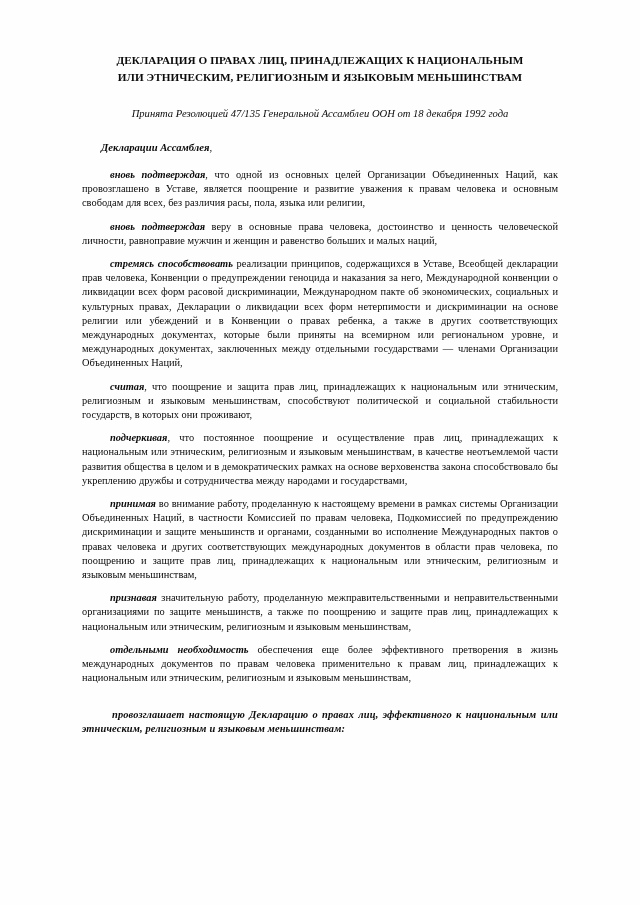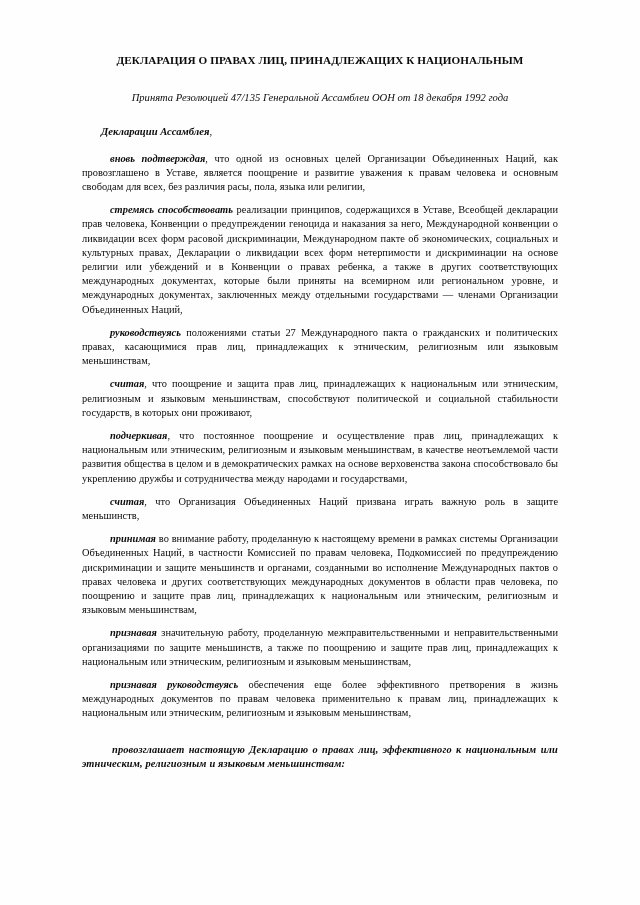--- a/index.html
+++ b/index.html
@@ -94,41 +94,41 @@
   }
 </style>
 </head>
 <body>
 
 <div class="page">
   <div class="content">
 
     <h1 class="doc-title">
       <span class="tline">ДЕКЛАРАЦИЯ О ПРАВАХ ЛИЦ, ПРИНАДЛЕЖАЩИХ К НАЦИОНАЛЬНЫМ</span>
+      <span class="tline">ИЛИ ЭТНИЧЕСКИМ, РЕЛИГИОЗНЫМ И ЯЗЫКОВЫМ МЕНЬШИНСТВАМ</span>
     </h1>
 
     <div class="doc-subtitle">Принята Резолюцией 47/135 Генеральной Ассамблеи ООН от 18 декабря 1992 года</div>
 
     <p class="addressee"><span class="lead">Декларации Ассамблея</span><span>,</span></p>
 
     <p class="para first-body"><span class="lead">вновь подтверждая</span><span>, что одной из основных целей Организации Объединенных Наций, как провозглашено в Уставе, является поощрение и развитие уважения к правам человека и основным свободам для всех, без различия расы, пола, языка или религии,</span></p>
 
+    <p class="para"><span class="lead">вновь подтверждая</span><span> веру в основные права человека, достоинство и ценность человеческой личности, равноправие мужчин и женщин и равенство больших и малых наций,</span></p>
 
     <p class="para"><span class="lead">стремясь способствовать</span><span> реализации принципов, содержащихся в Уставе, Всеобщей декларации прав человека, Конвенции о предупреждении геноцида и наказания за него, Международной конвенции о ликвидации всех форм расовой дискриминации, Международном пакте об экономических, социальных и культурных правах, Декларации о ликвидации всех форм нетерпимости и дискриминации на основе религии или убеждений и в Конвенции о правах ребенка, а также в других соответствующих международных документах, которые были приняты на всемирном или региональном уровне, и международных документах, заключенных между отдельными государствами — членами Организации Объединенных Наций,</span></p>
 
-    <p class="para"><span class="lead">руководствуясь</span><span> положениями статьи 27 Международного пакта о гражданских и политических правах, касающимися прав лиц, принадлежащих к этническим, религиозным или языковым меньшинствам,</span></p>
 
     <p class="para"><span class="lead">считая</span><span>, что поощрение и защита прав лиц, принадлежащих к национальным или этническим, религиозным и языковым меньшинствам, способствуют политической и социальной стабильности государств, в которых они проживают,</span></p>
 
     <p class="para"><span class="lead">подчеркивая</span><span>, что постоянное поощрение и осуществление прав лиц, принадлежащих к национальным или этническим, религиозным и языковым меньшинствам, в качестве неотъемлемой части развития общества в целом и в демократических рамках на основе верховенства закона способствовало бы укреплению дружбы и сотрудничества между народами и государствами,</span></p>
 
-    <p class="para"><span class="lead">считая</span><span>, что Организация Объединенных Наций призвана играть важную роль в защите меньшинств,</span></p>
 
     <p class="para"><span class="lead">принимая</span><span> во внимание работу, проделанную к настоящему времени в рамках системы Организации Объединенных Наций, в частности Комиссией по правам человека, Подкомиссией по предупреждению дискриминации и защите меньшинств и органами, созданными во исполнение Международных пактов о правах человека и других соответствующих международных документов в области прав человека, по поощрению и защите прав лиц, принадлежащих к национальным или этническим, религиозным и языковым меньшинствам,</span></p>
 
     <p class="para"><span class="lead">признавая</span><span> значительную работу, проделанную межправительственными и неправительственными организациями по защите меньшинств, а также по поощрению и защите прав лиц, принадлежащих к национальным или этническим, религиозным и языковым меньшинствам,</span></p>
 
-    <p class="para"><span class="lead">признавая руководствуясь</span><span> обеспечения еще более эффективного претворения в жизнь международных документов по правам человека применительно к правам лиц, принадлежащих к национальным или этническим, религиозным и языковым меньшинствам,</span></p>
+    <p class="para"><span class="lead">отдельными необходимость</span><span> обеспечения еще более эффективного претворения в жизнь международных документов по правам человека применительно к правам лиц, принадлежащих к национальным или этническим, религиозным и языковым меньшинствам,</span></p>
 
     <p class="para proclaim">провозглашает настоящую Декларацию о правах лиц, эффективного к национальным или этническим, религиозным и языковым меньшинствам:</p>
 
   </div>
 </div>
 
 </body></html>

